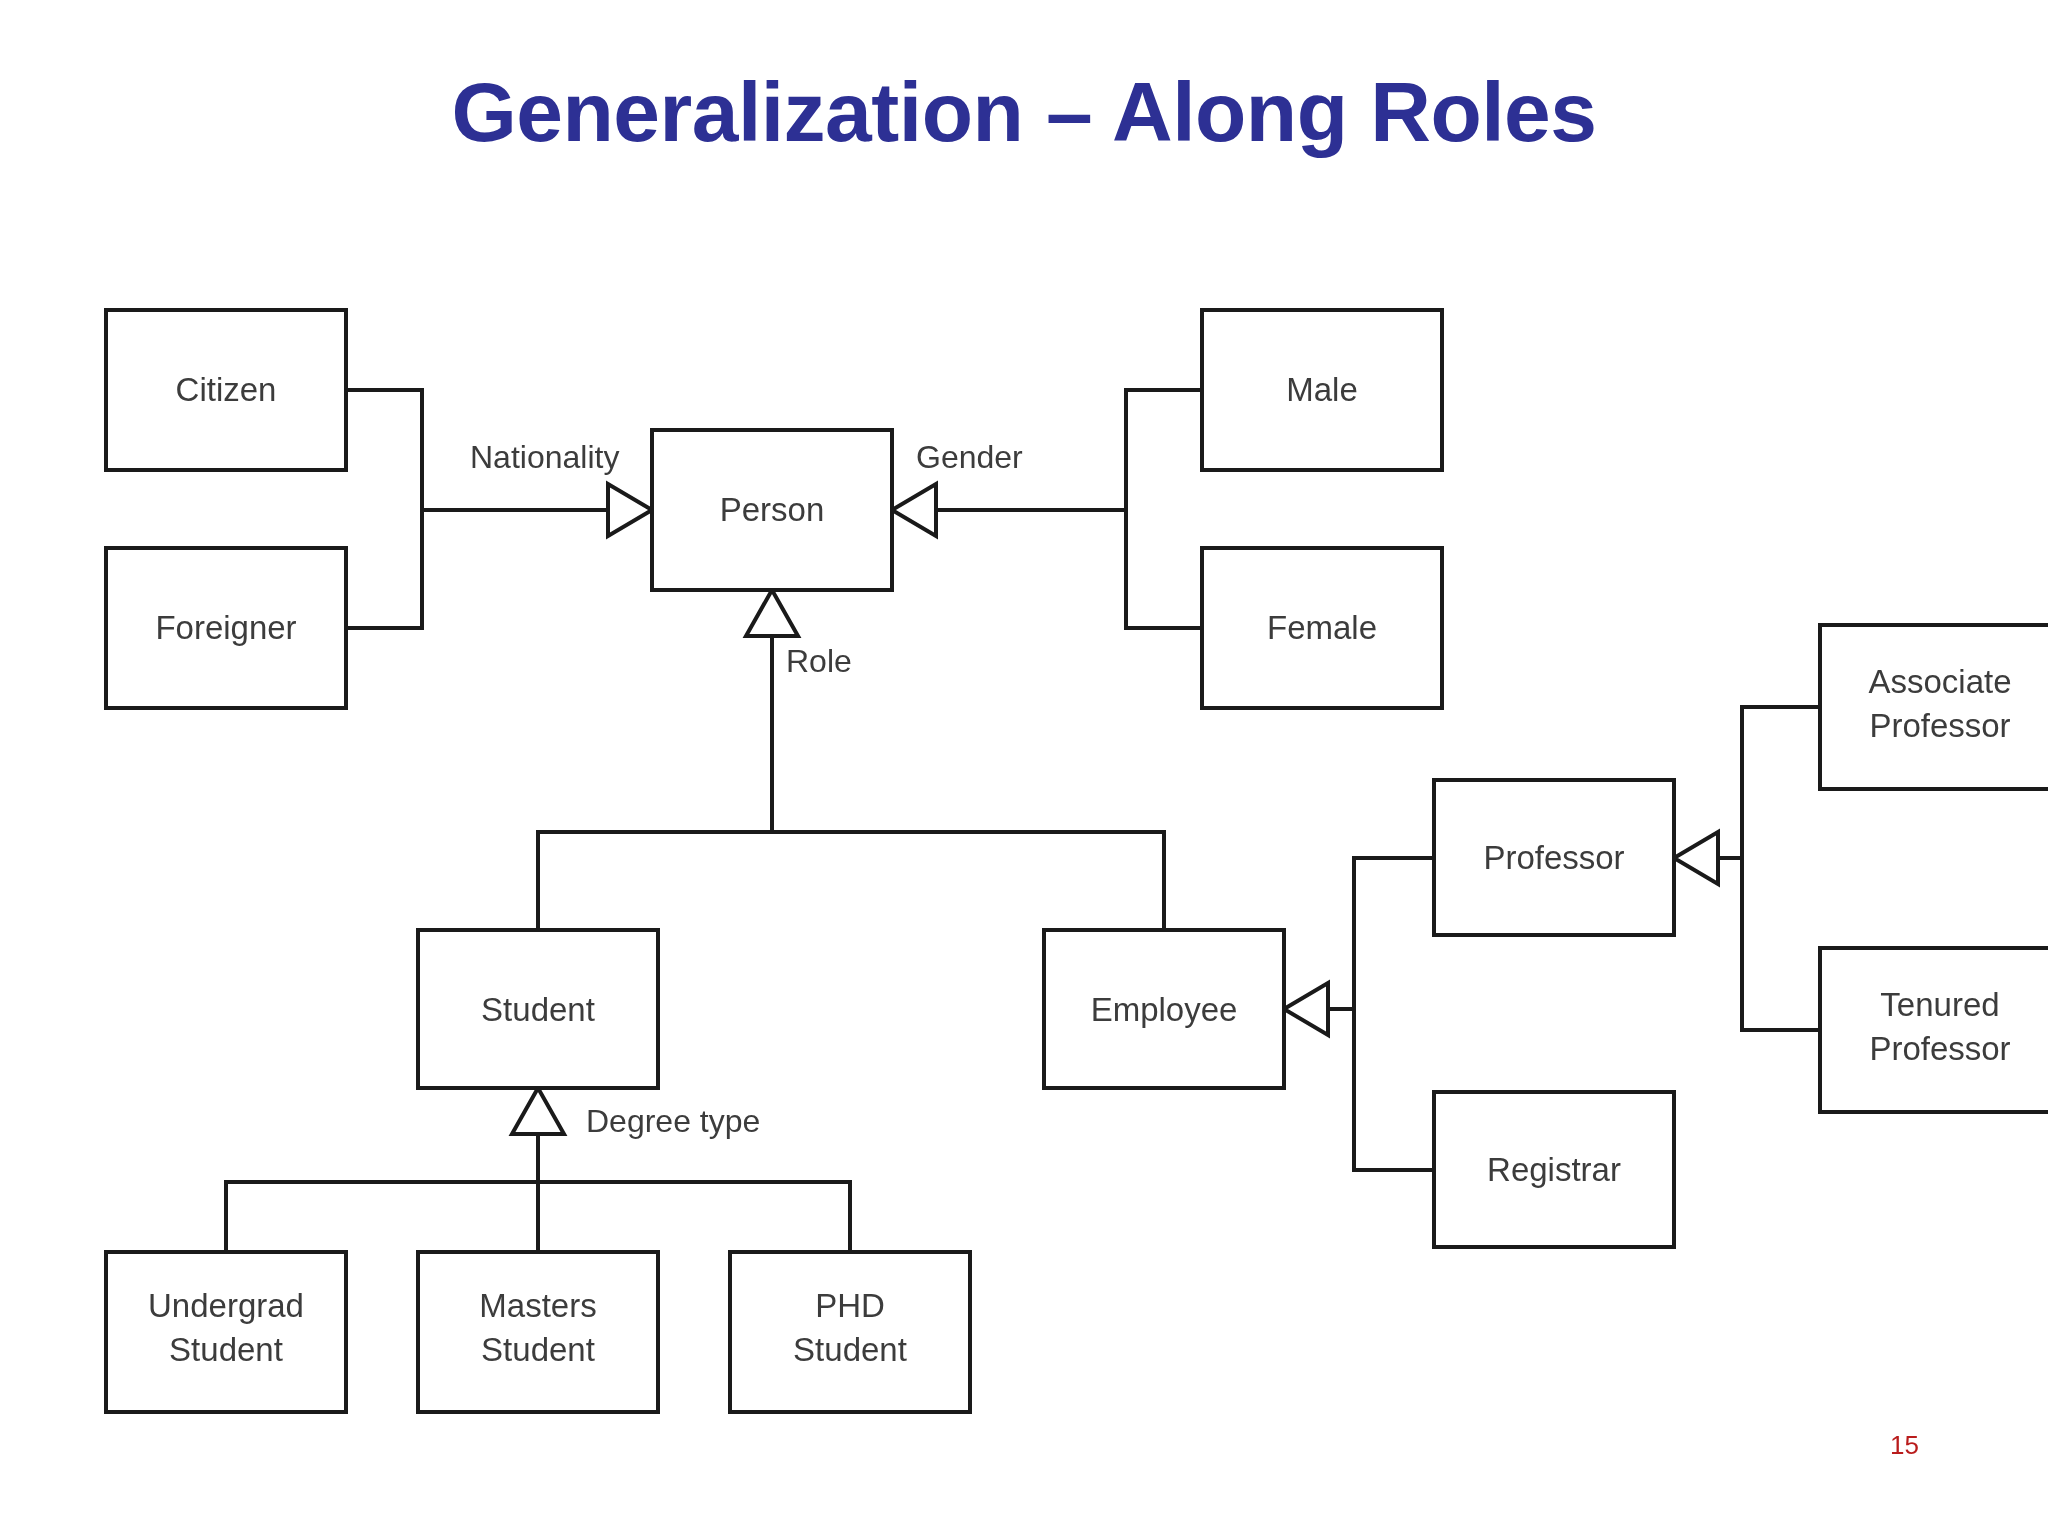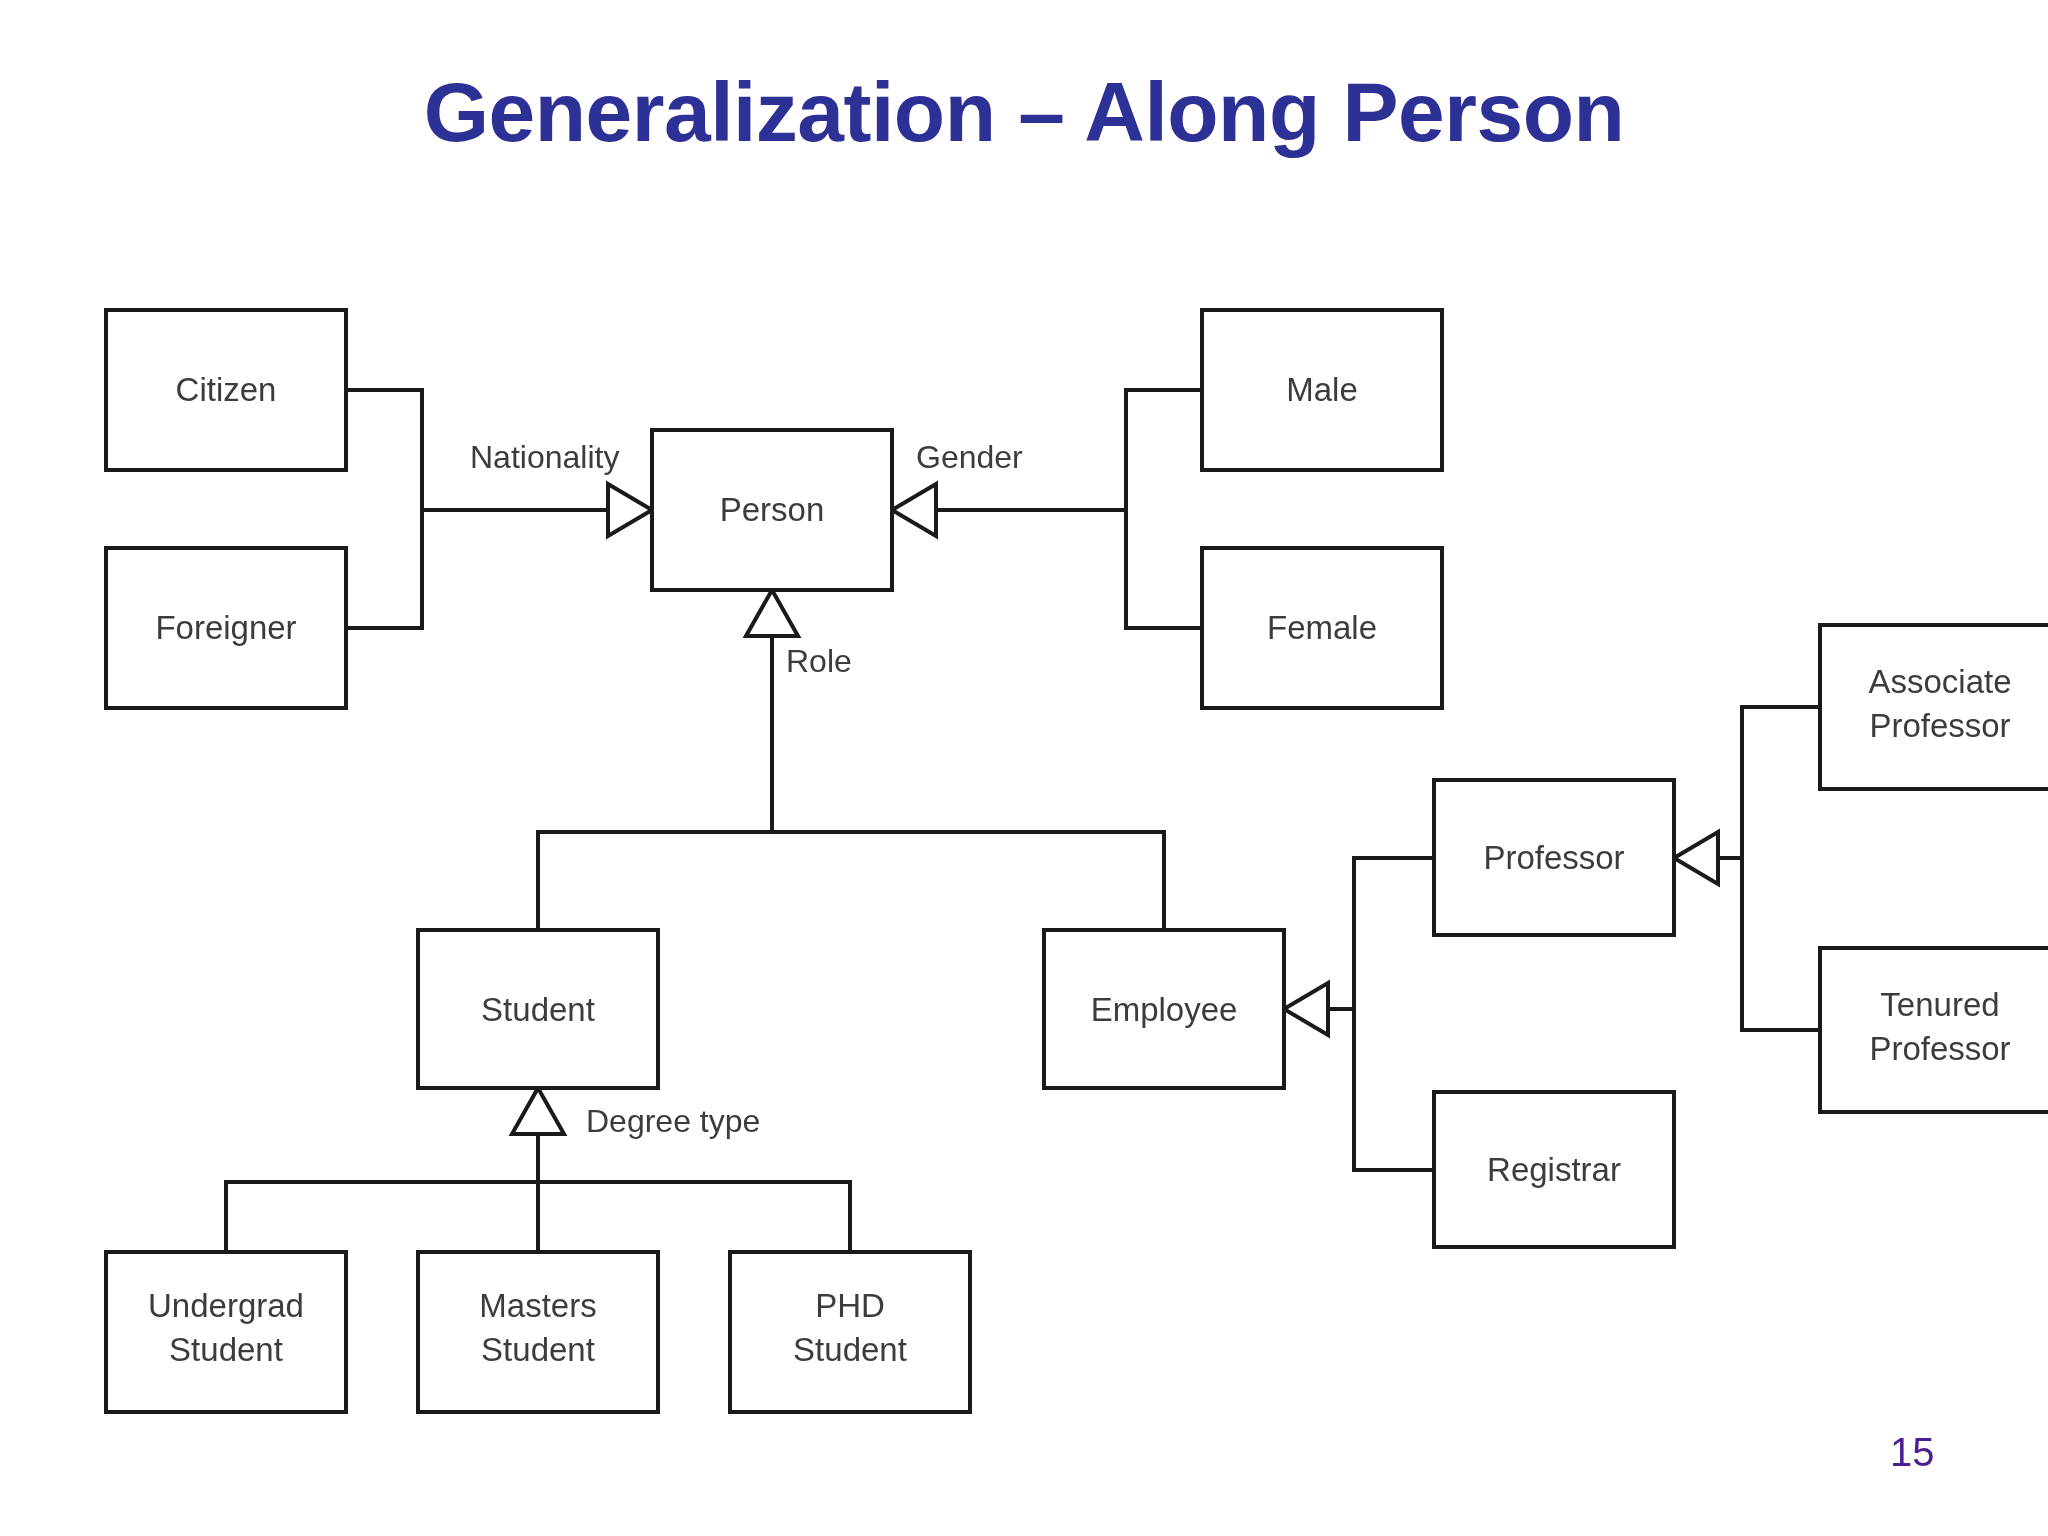--- a/index.html
+++ b/index.html
@@ -66,31 +66,31 @@
   .gen-arrow {
     fill: #ffffff;
     stroke: #1a1a1a;
     stroke-width: 4;
     stroke-linejoin: miter;
   }
   #page-number {
     position: absolute;
     left: 1890px;
     top: 1430px;
-    font-size: 40px;
-    color: #4c1d95;
+    font-size: 26px;
+    color: #b91c1c;
     font-family: "Liberation Sans", sans-serif;
   }
 </style>
 </head>
 <body>
 
 <div id="slide">
 
-  <div id="slide-title">Generalization – Along Person</div>
+  <div id="slide-title">Generalization – Along Roles</div>
 
   <svg id="diagram" viewBox="0 0 2048 1536">
 
     <g>
 
       <path class="link-line" d="M 346 390 L 422 390 L 422 510 L 612 510"></path>
 
       <path class="link-line" d="M 346 628 L 422 628 L 422 510"></path>
 
       <polygon class="gen-arrow" points="652,510 608,484 608,536"></polygon>

